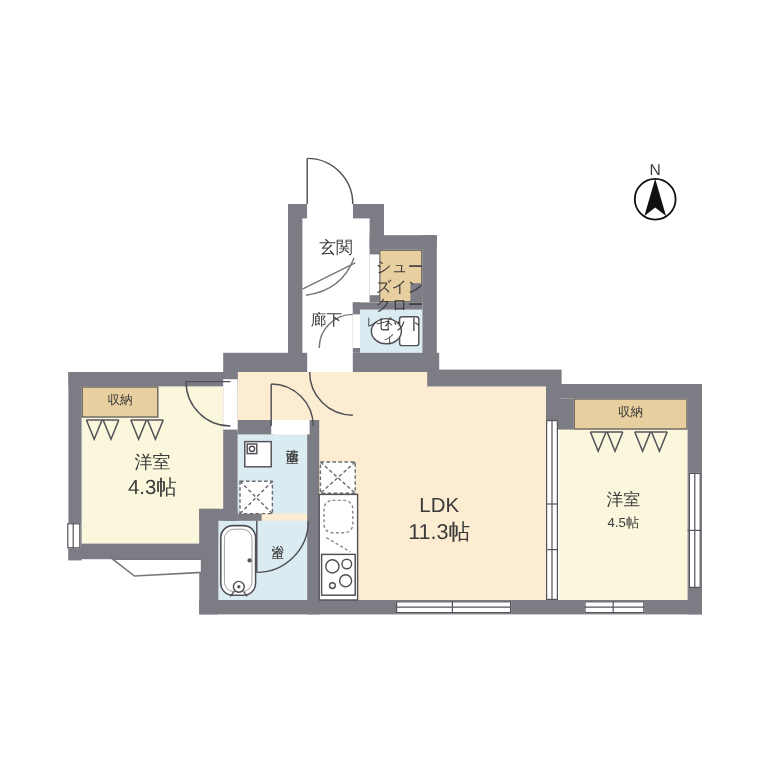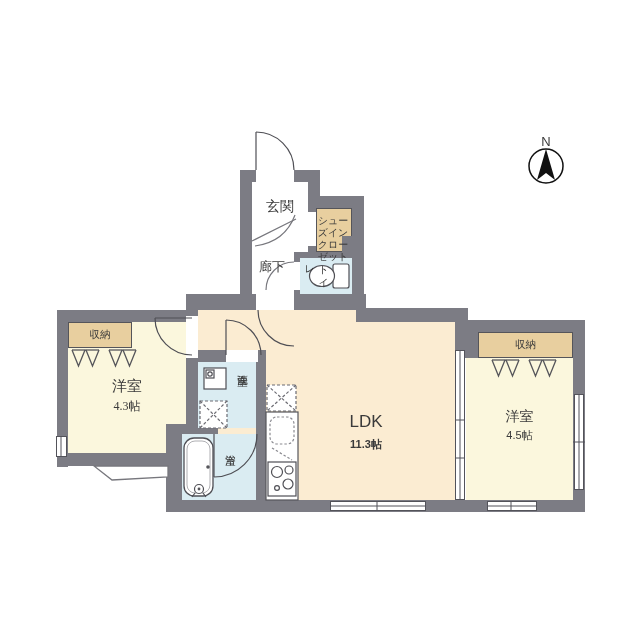--- a/index.html
+++ b/index.html
@@ -198,41 +198,41 @@
   </div>
 
   <div class="label" style="left:244px;top:259px;width:56px;font-size:13px;">
     <span>廊下</span>
   </div>
 
   <div class="vlabel" style="left:302px;top:258px;height:36px;font-size:10px;">
     <span>トイレ</span>
   </div>
 
-  <div class="label" style="left:313px;top:215px;width:40px;font-size:10px;line-height:1.2;">
+  <div class="label" style="left:313px;top:215px;width:40px;font-size:13px;line-height:1.2;">
     <span>シューズイン</span><br>
     <span>クローゼット</span>
   </div>
 
   <div class="label" style="left:68px;top:328px;width:64px;font-size:10.5px;">
     <span>収納</span>
   </div>
 
   <div class="label" style="left:478px;top:338px;width:95px;font-size:10.5px;">
     <span>収納</span>
   </div>
 
   <div class="label" style="left:68px;top:377px;width:118px;font-size:15px;">
     <span>洋室</span><br>
-    <span style="font-size:12px;font-family:Liberation Serif, serif;">4.3帖</span>
+    <span style="font-size:17px;">4.3帖</span>
   </div>
 
   <div class="label" style="left:236px;top:387px;width:260px;font-size:17px;margin-top:24px;">
     <span>LDK</span><br>
-    <span style="font-size:11px;font-weight:bold;">11.3帖</span>
+    <span style="font-size:18px;">11.3帖</span>
   </div>
 
   <div class="label" style="left:466px;top:408px;width:107px;font-size:14px;">
     <span>洋室</span><br>
     <span style="font-size:11px;">4.5帖</span>
   </div>
 
   <div class="vlabel" style="left:236px;top:366px;height:60px;font-size:10.5px;">
     <span>洗面室</span>
   </div>

